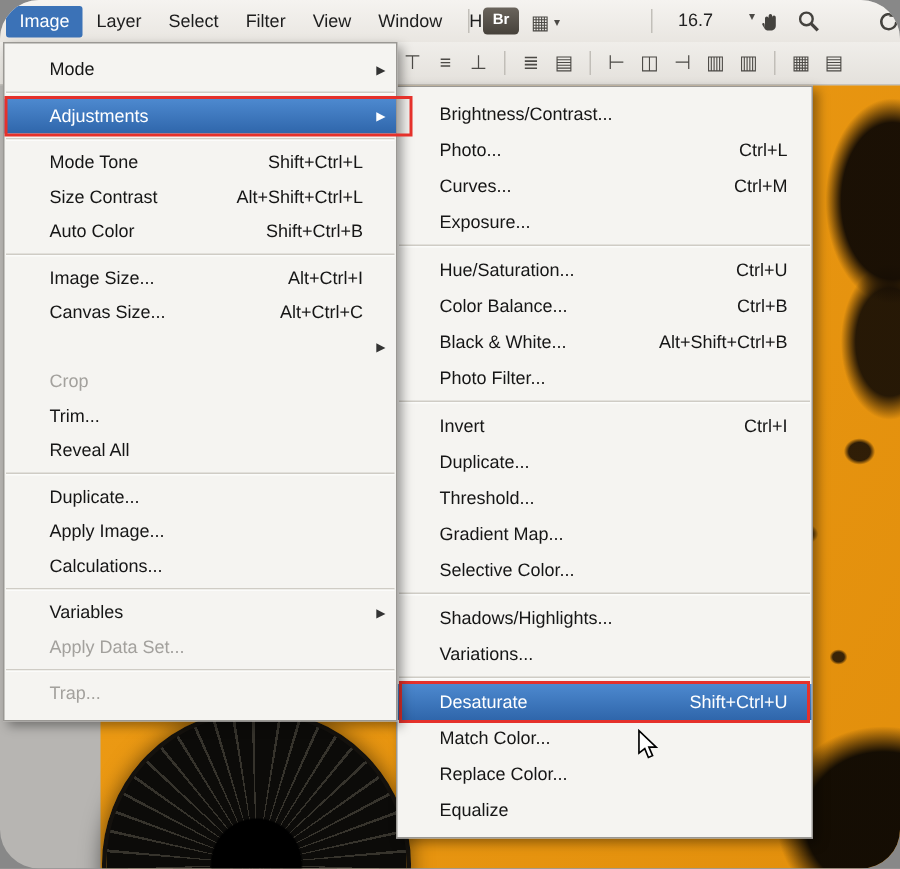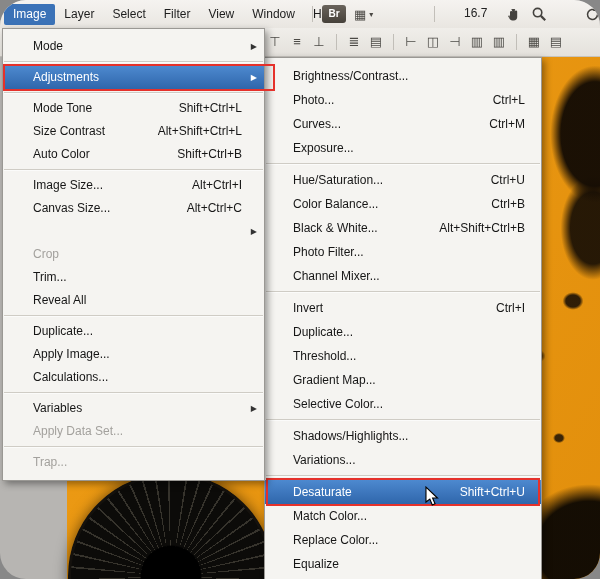--- a/index.html
+++ b/index.html
@@ -40,21 +40,21 @@
   .mb-item{padding:0 9px;height:21px;line-height:21px;font-size:12px;color:#1d1d1d;border-radius:2px;white-space:nowrap;}
   .mb-item.active{background:#3b72b7;color:#fff;}
   .v-sep{position:absolute;top:6px;width:1px;height:16px;background:#c2bfb9;}
   .br-btn{
     position:absolute;left:322px;top:5px;width:24px;height:18px;border-radius:3px;
     background:linear-gradient(#6a645c,#46413a);color:#fff;font-size:10px;font-weight:bold;
     text-align:center;line-height:18px;
   }
   .extras-btn{position:absolute;left:354px;top:5px;height:18px;display:flex;align-items:center;gap:3px;color:#4c4a46;font-size:13px;}
   .dd-arrow{font-size:8px;color:#4c4a46;}
-  .zoom-field{position:absolute;left:464px;top:6px;display:flex;align-items:flex-start;gap:24px;font-size:12px;color:#222;}
+  .zoom-field{position:absolute;left:452px;top:6px;display:flex;align-items:flex-start;gap:24px;font-size:12px;color:#222;}
   .tool-svg{position:absolute;top:6px;}
 
   
   .options-bar{
     position:absolute;left:0;top:28px;width:600px;height:28px;z-index:3;
     background:linear-gradient(#f0eeea,#e4e1dc);border-bottom:1px solid #c6c3bd;
   }
   #options-groups{display:flex;align-items:center;height:28px;padding-left:267px;}
   .icon-group{display:inline-flex;gap:6px;}
   .tb-icon{width:16px;text-align:center;font-size:13px;color:#4c4a46;line-height:20px;}
@@ -250,23 +250,20 @@
         <span class="mi-label">Color Balance...</span>
         <span class="mi-shortcut">Ctrl+B</span>
       </div>
       <div class="menu-item">
         <span class="mi-label">Black &amp; White...</span>
         <span class="mi-shortcut">Alt+Shift+Ctrl+B</span>
       </div>
       <div class="menu-item">
         <span class="mi-label">Photo Filter...</span>
       </div>
-      <div class="menu-item">
-        <span class="mi-label">Channel Mixer...</span>
-      </div>
       <div class="menu-sep"></div>
       <div class="menu-item">
         <span class="mi-label">Invert</span>
         <span class="mi-shortcut">Ctrl+I</span>
       </div>
       <div class="menu-item">
         <span class="mi-label">Duplicate...</span>
       </div>
       <div class="menu-item">
         <span class="mi-label">Threshold...</span>

